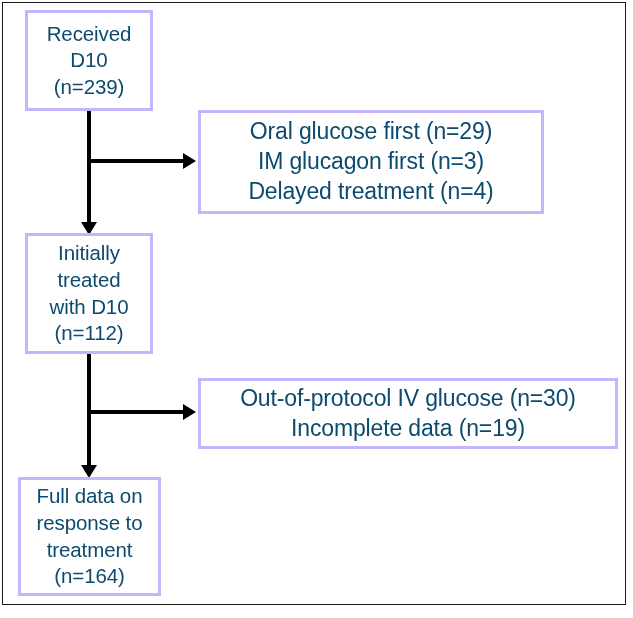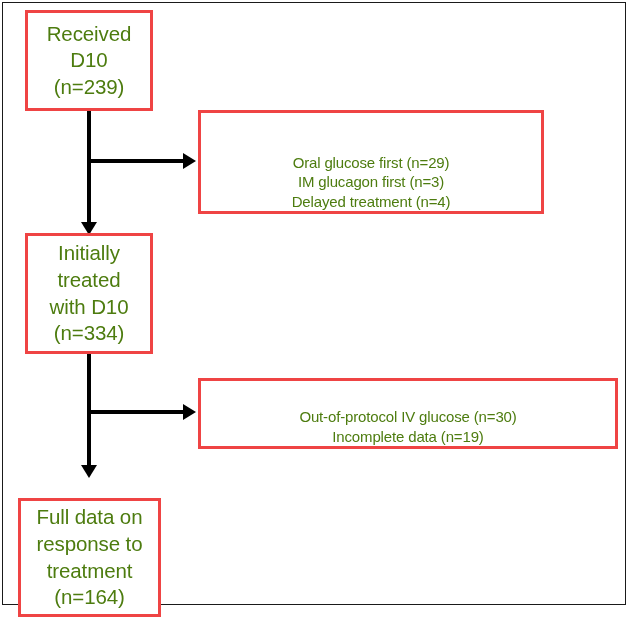--- a/index.html
+++ b/index.html
@@ -25,48 +25,47 @@
     top: 2px;
     width: 624px;
     height: 603px;
     border: 1.5px solid #1a1a1a;
     box-sizing: border-box;
     background: #ffffff;
   }
   .node {
     position: absolute;
     box-sizing: border-box;
-    border: 3px solid #ef4444;
+    border: 3px solid #c4b5fd;
     background: #ffffff;
     display: flex;
     align-items: center;
     justify-content: center;
     text-align: center;
-    color: #4d7c0f;
+    color: #0c4a6e;
     line-height: 1.30;
   }
   .node .node-text {
     display: block;
     width: 100%;
     white-space: pre-line;
   }
   
   .node.primary {
     font-size: 20.5px;
     letter-spacing: -0.1px;
   }
   
   .node.exclusion {
-    font-size: 15px;
+    font-size: 23px;
     letter-spacing: -0.15px;
-    align-items: flex-end;
   }
   #node-received      { left: 25px;  top: 10px;  width: 128px; height: 101px; }
   #node-initially     { left: 25px;  top: 233px; width: 128px; height: 121px; }
-  #node-fulldata      { left: 18px;  top: 498px; width: 143px; height: 119px; justify-content: flex-end; }
+  #node-fulldata      { left: 18px;  top: 477px; width: 143px; height: 119px; justify-content: flex-end; }
   #node-excl-first    { left: 198px; top: 110px; width: 346px; height: 104px; }
   #node-excl-second   { left: 198px; top: 378px; width: 420px; height: 71px; }
 
   
   .line-v {
     position: absolute;
     width: 4px;
     background: #000000;
   }
   .line-h {
@@ -122,21 +121,21 @@
   <div class="node exclusion" id="node-excl-first">
     <span class="node-text">Oral glucose first (n=29)
 IM glucagon first (n=3)
 Delayed treatment (n=4)</span>
   </div>
 
   <div class="node primary" id="node-initially">
     <span class="node-text">Initially
 treated
 with D10
-(n=334)</span>
+(n=112)</span>
   </div>
 
   <div class="line-v" id="conn2-v"></div>
   <div class="line-h" id="conn2-h"></div>
   <div class="arrow-right" id="arrow2-right"></div>
   <div class="arrow-down" id="arrow2-down"></div>
 
   <div class="node exclusion" id="node-excl-second">
     <span class="node-text">Out-of-protocol IV glucose (n=30)
 Incomplete data (n=19)</span>

